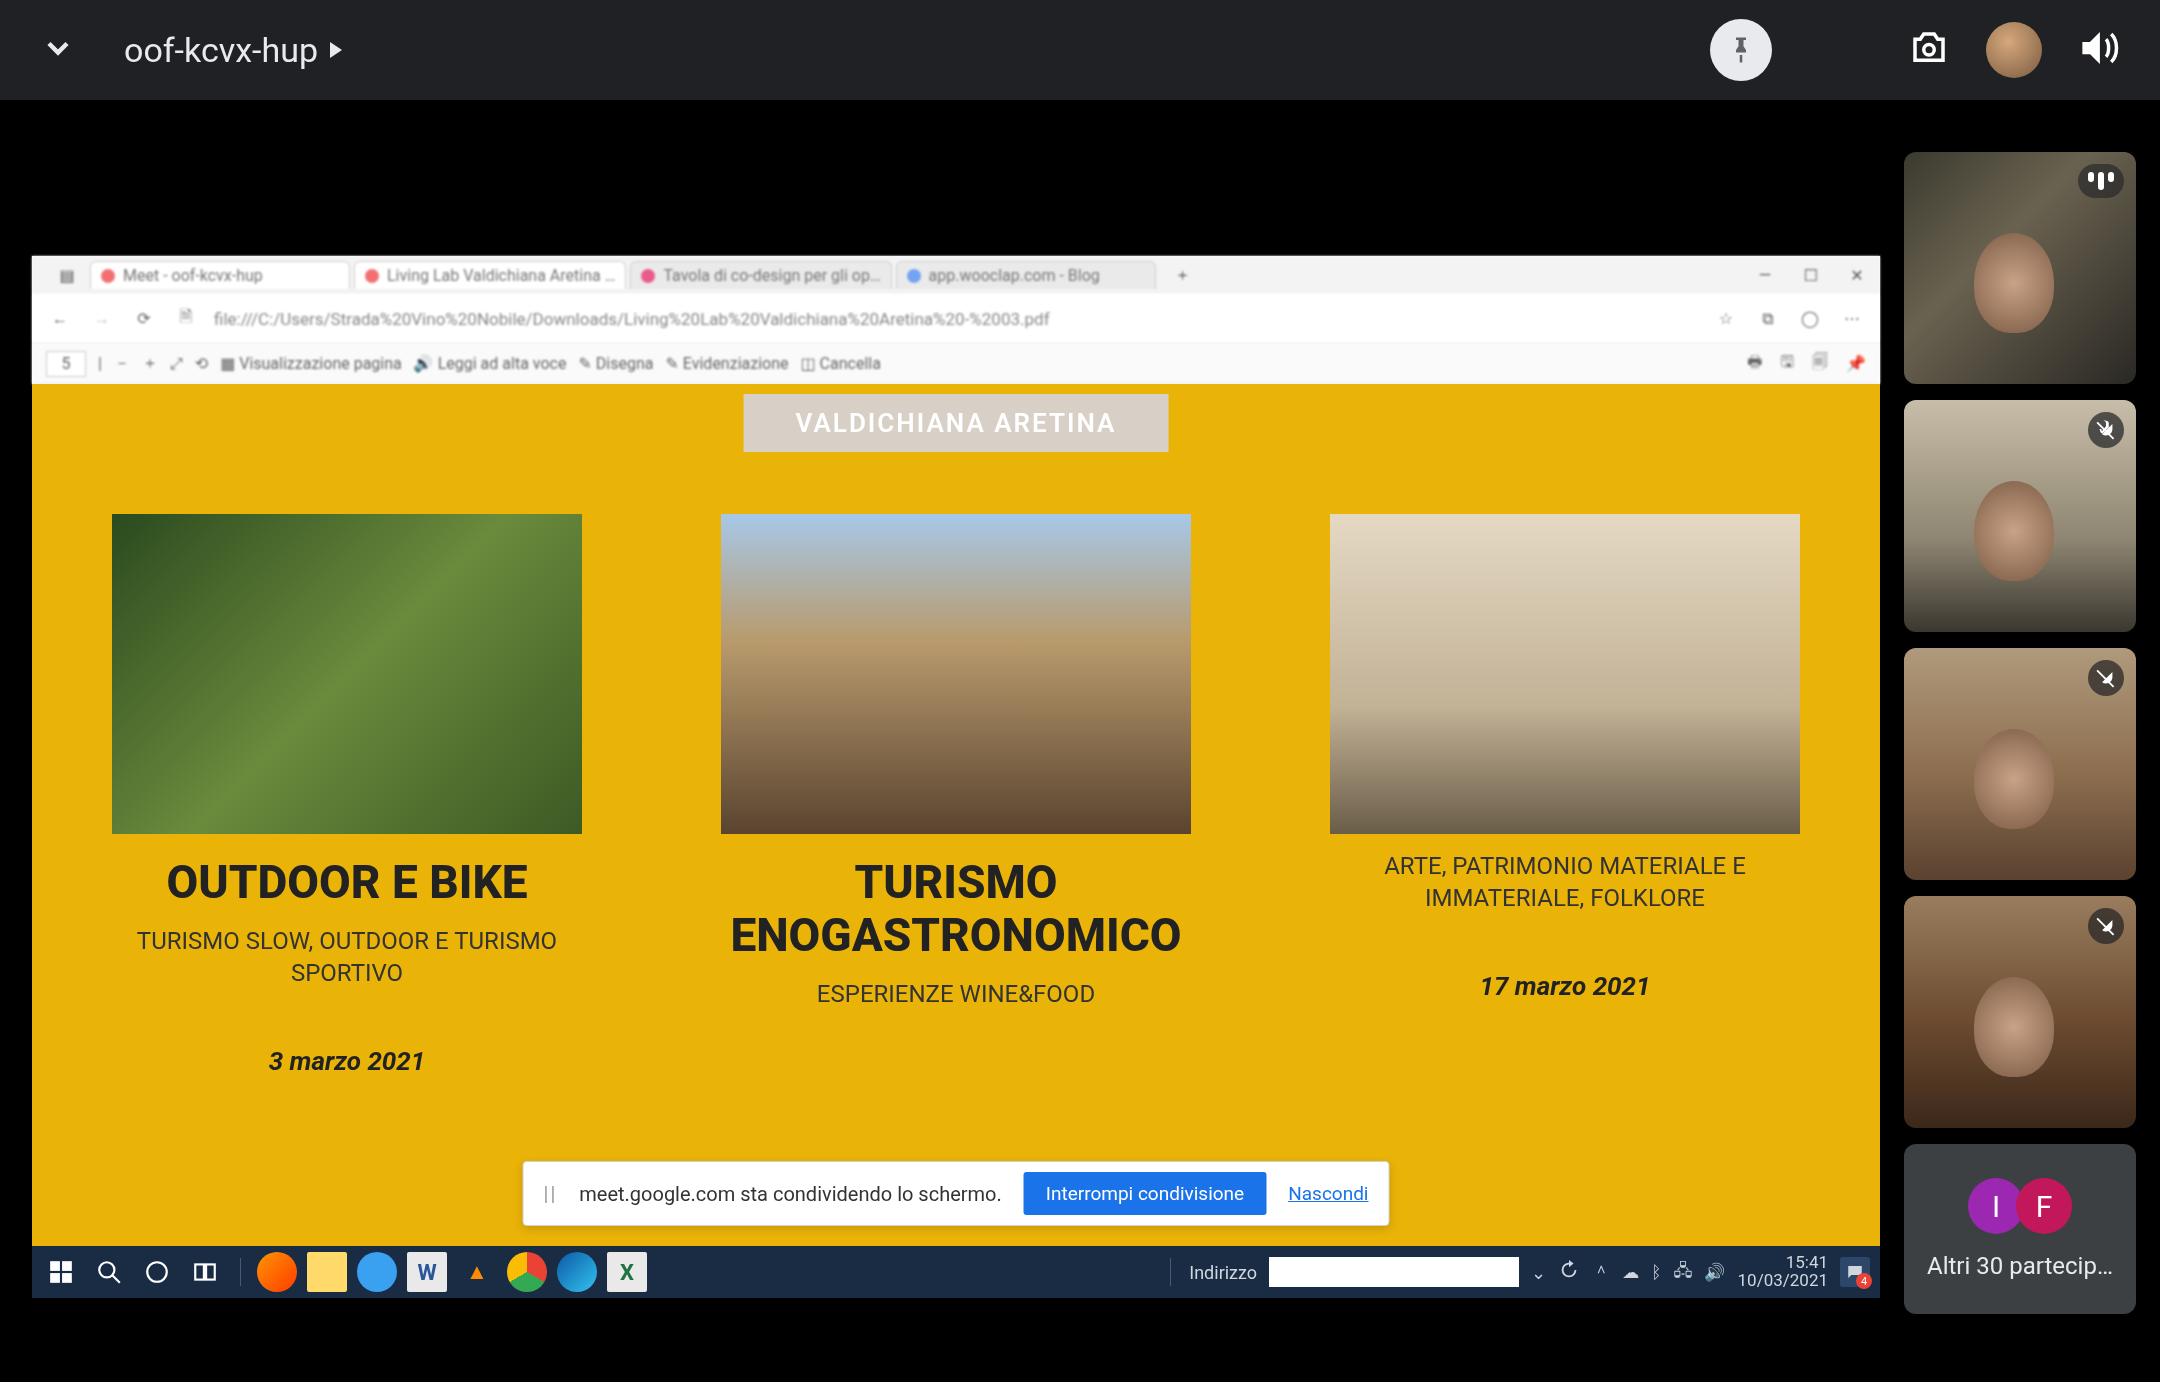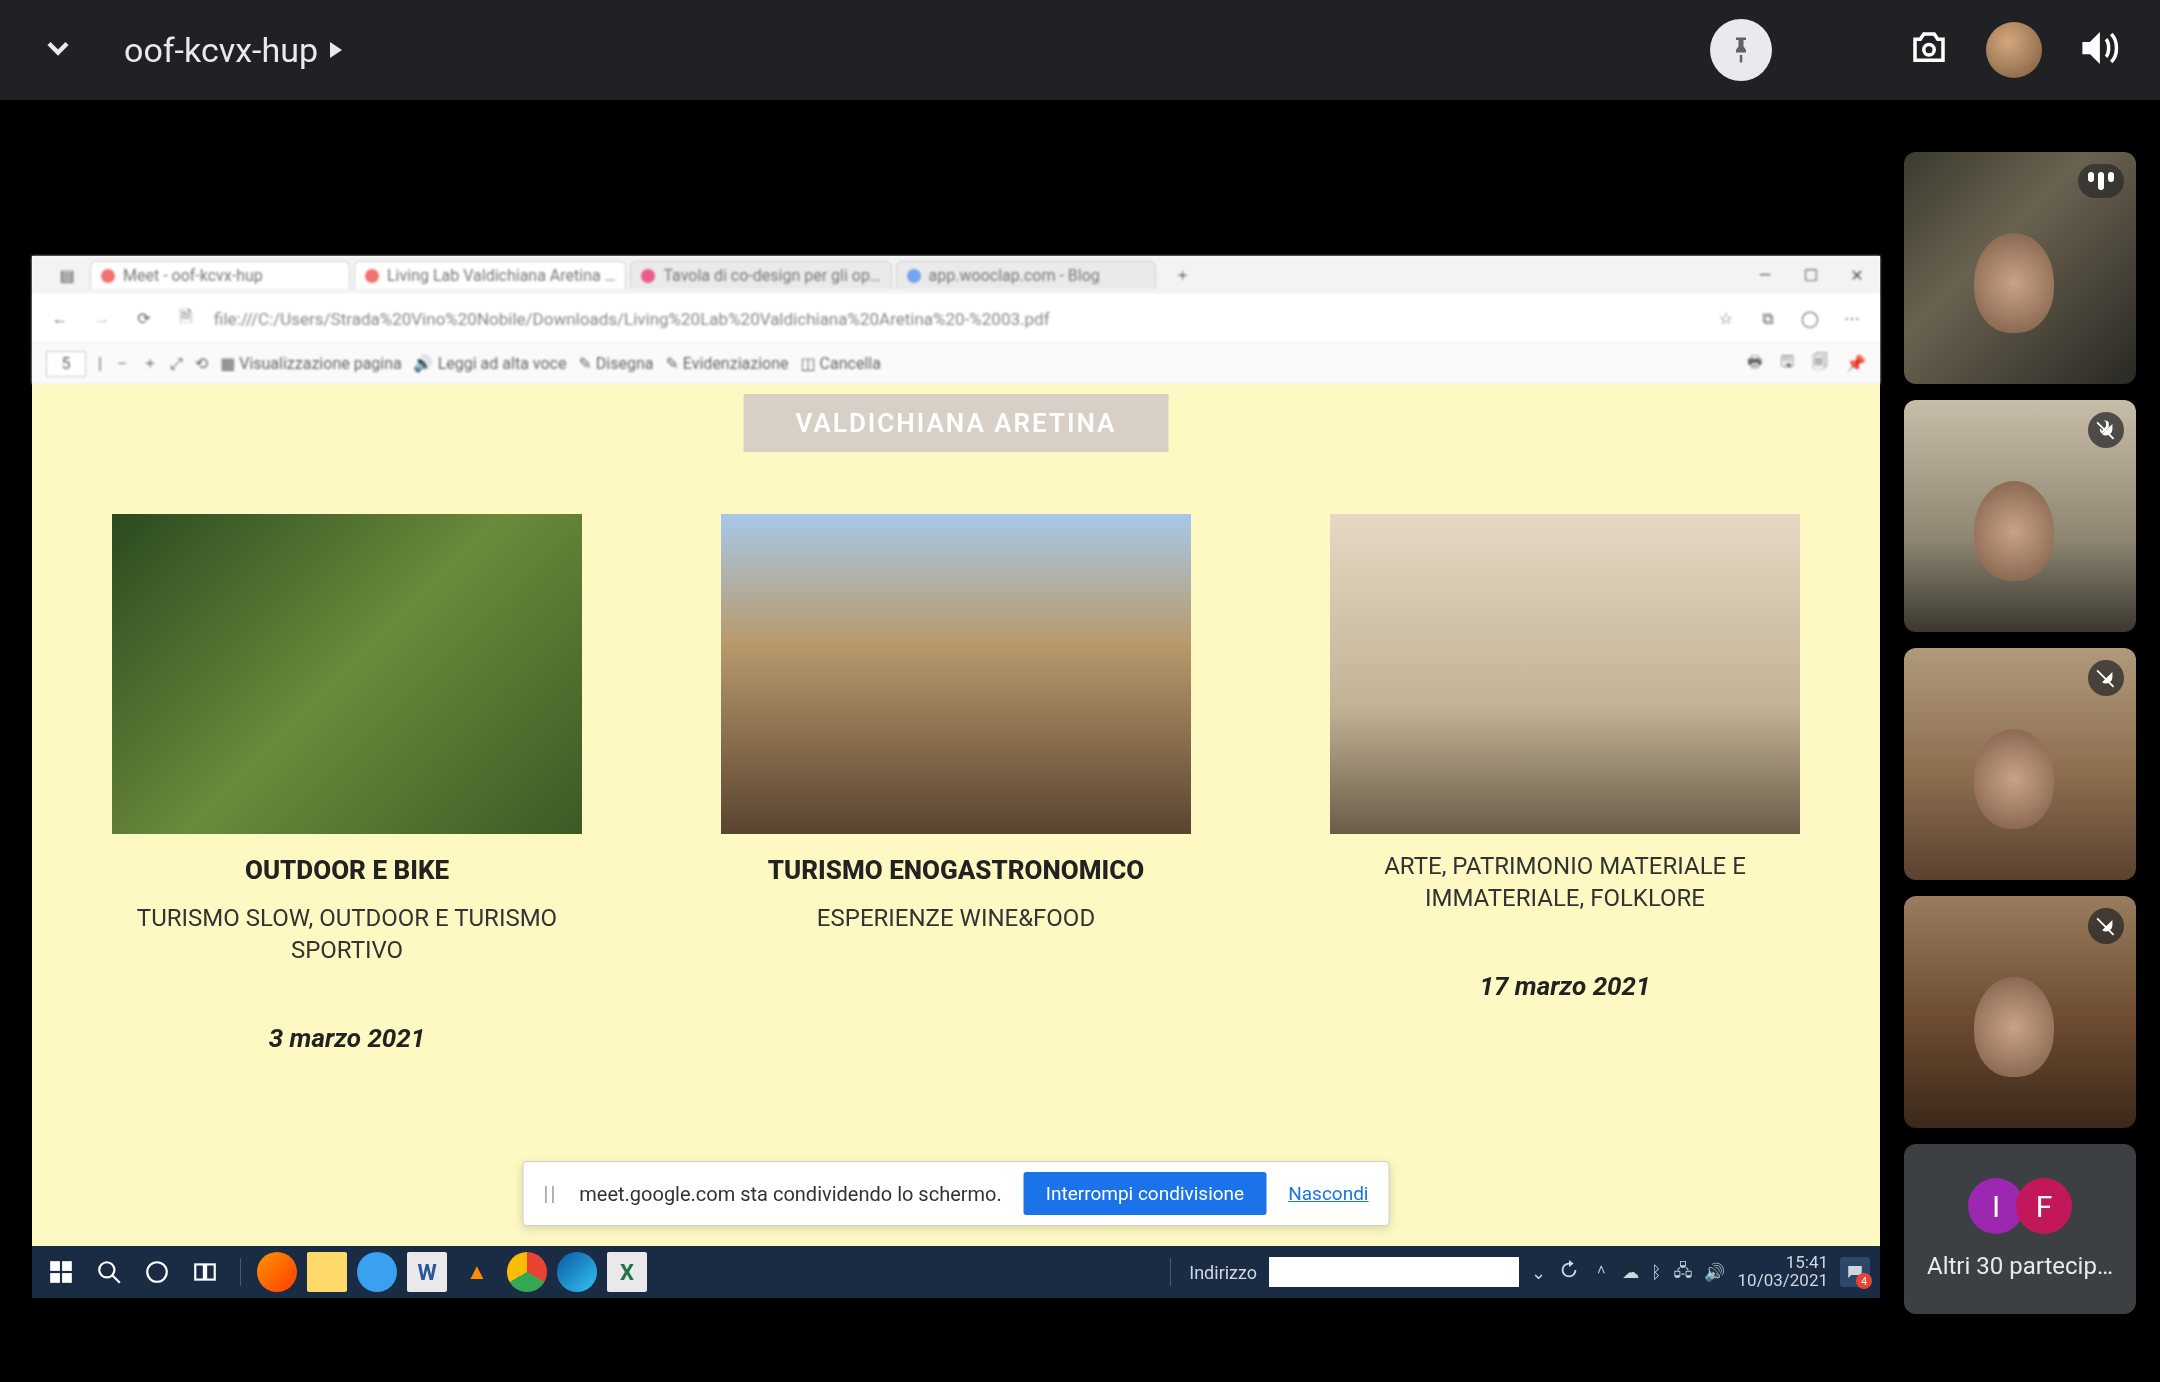--- a/index.html
+++ b/index.html
@@ -170,42 +170,42 @@
     padding:0 14px;gap:12px;
     filter: blur(1.2px);
     color:#666;font-size:16px;
   }
   .page-num{width:40px;height:26px;border:1px solid #ccc;background:#fff;display:flex;align-items:center;justify-content:center;}
   .pdf-toolbar .seg{display:flex;align-items:center;gap:8px;}
   .pdf-toolbar-right{margin-left:auto;display:flex;gap:18px;align-items:center;}
   
   .pdf-page {
     height: calc(100% - 128px - 52px);
-    background:#fef9c3;
+    background:#eab308;
     position: relative;
     overflow:hidden;
   }
   .header-tag {
     position:absolute; top:10px; left:50%; transform:translateX(-50%);
     background:#d8d0c7; color:#fff; letter-spacing:2px;
     font-size:26px; font-weight:600; padding:14px 52px;
   }
   .cards {
     position:absolute; top:130px; left:80px; right:80px;
     display:flex; justify-content:space-between;
   }
   .card { width:470px; text-align:center; }
   .thumb {
     width:100%; height:320px;
     background:#888;
   }
   .thumb.outdoor{background:linear-gradient(135deg,#2b4a1f,#6a8a3c 50%,#3c5a24);}
   .thumb.food{background:linear-gradient(180deg,#a7c8e8 0%,#b89a6c 40%,#5a4430 100%);}
   .thumb.culture{background:linear-gradient(180deg,#e5d9c4 0%,#c2b296 60%,#6a5d48 100%);}
-  .card h2{font-size:26px;font-weight:800;color:#222;margin-top:22px;line-height:1.15;}
+  .card h2{font-size:46px;font-weight:800;color:#222;margin-top:22px;line-height:1.15;}
   .card .sub{font-size:24px;color:#333;margin-top:16px;line-height:1.35;}
   .card .date{font-size:26px;font-weight:700;font-style:italic;color:#222;margin-top:56px;}
   .share-banner{
     position:absolute;bottom:20px;left:50%;transform:translateX(-50%);
     background:#fff;border:1px solid #d0d0d0;border-radius:4px;
     box-shadow:0 3px 10px rgba(0,0,0,.15);
     display:flex;align-items:center;gap:22px;
     padding:10px 20px;font-size:20px;color:#333;
   }
   .share-banner .grip{color:#999;letter-spacing:2px;}

